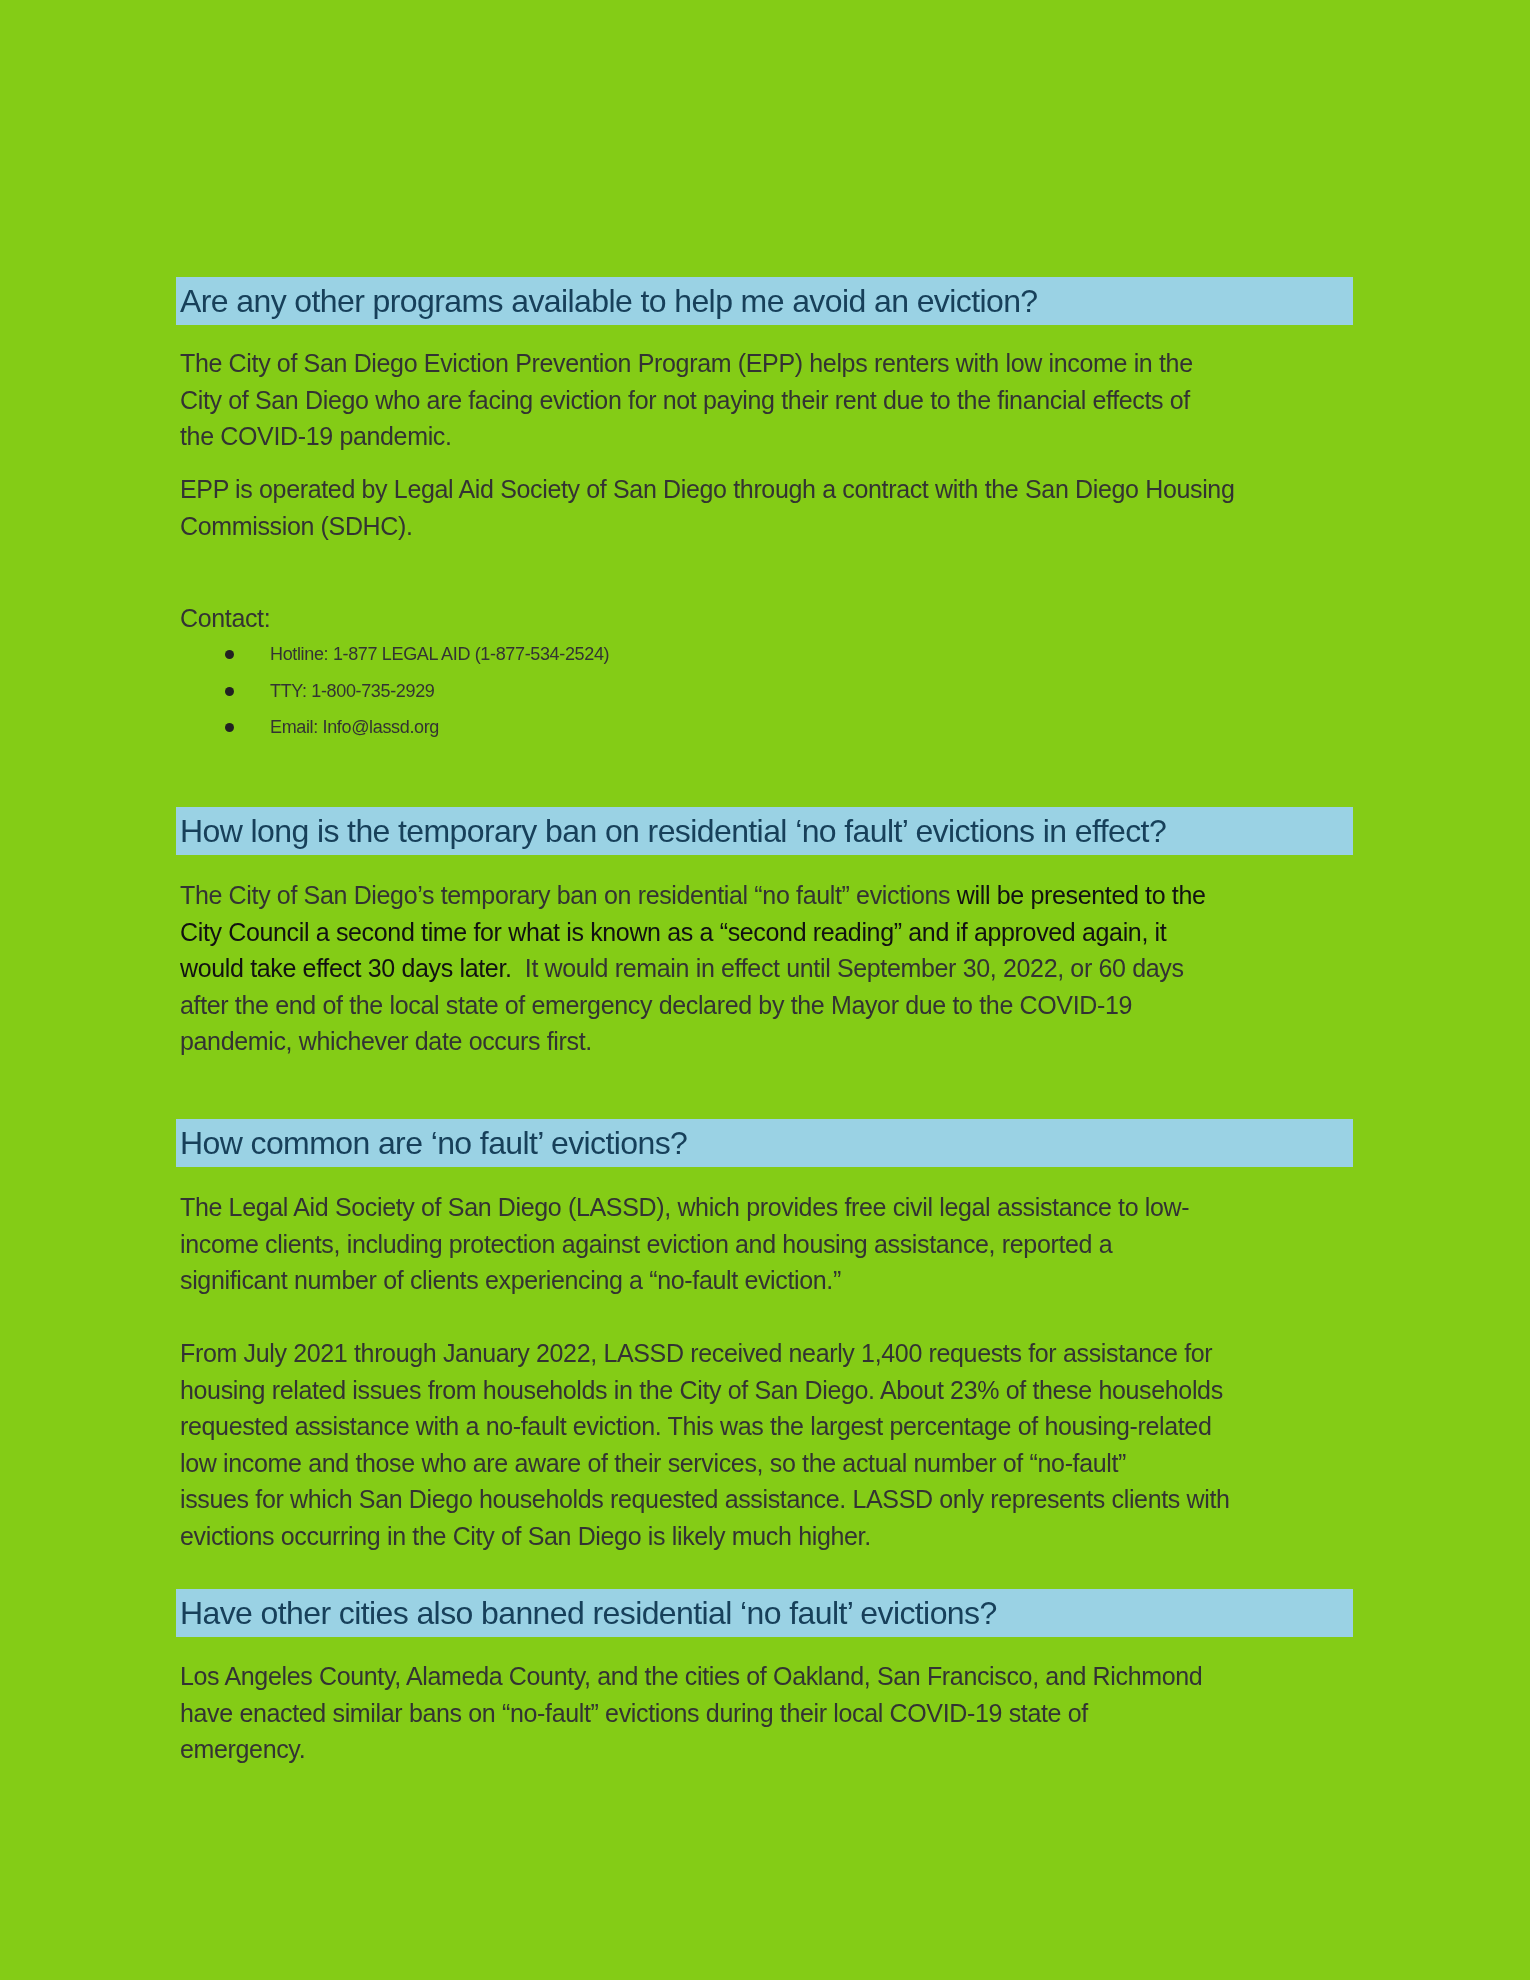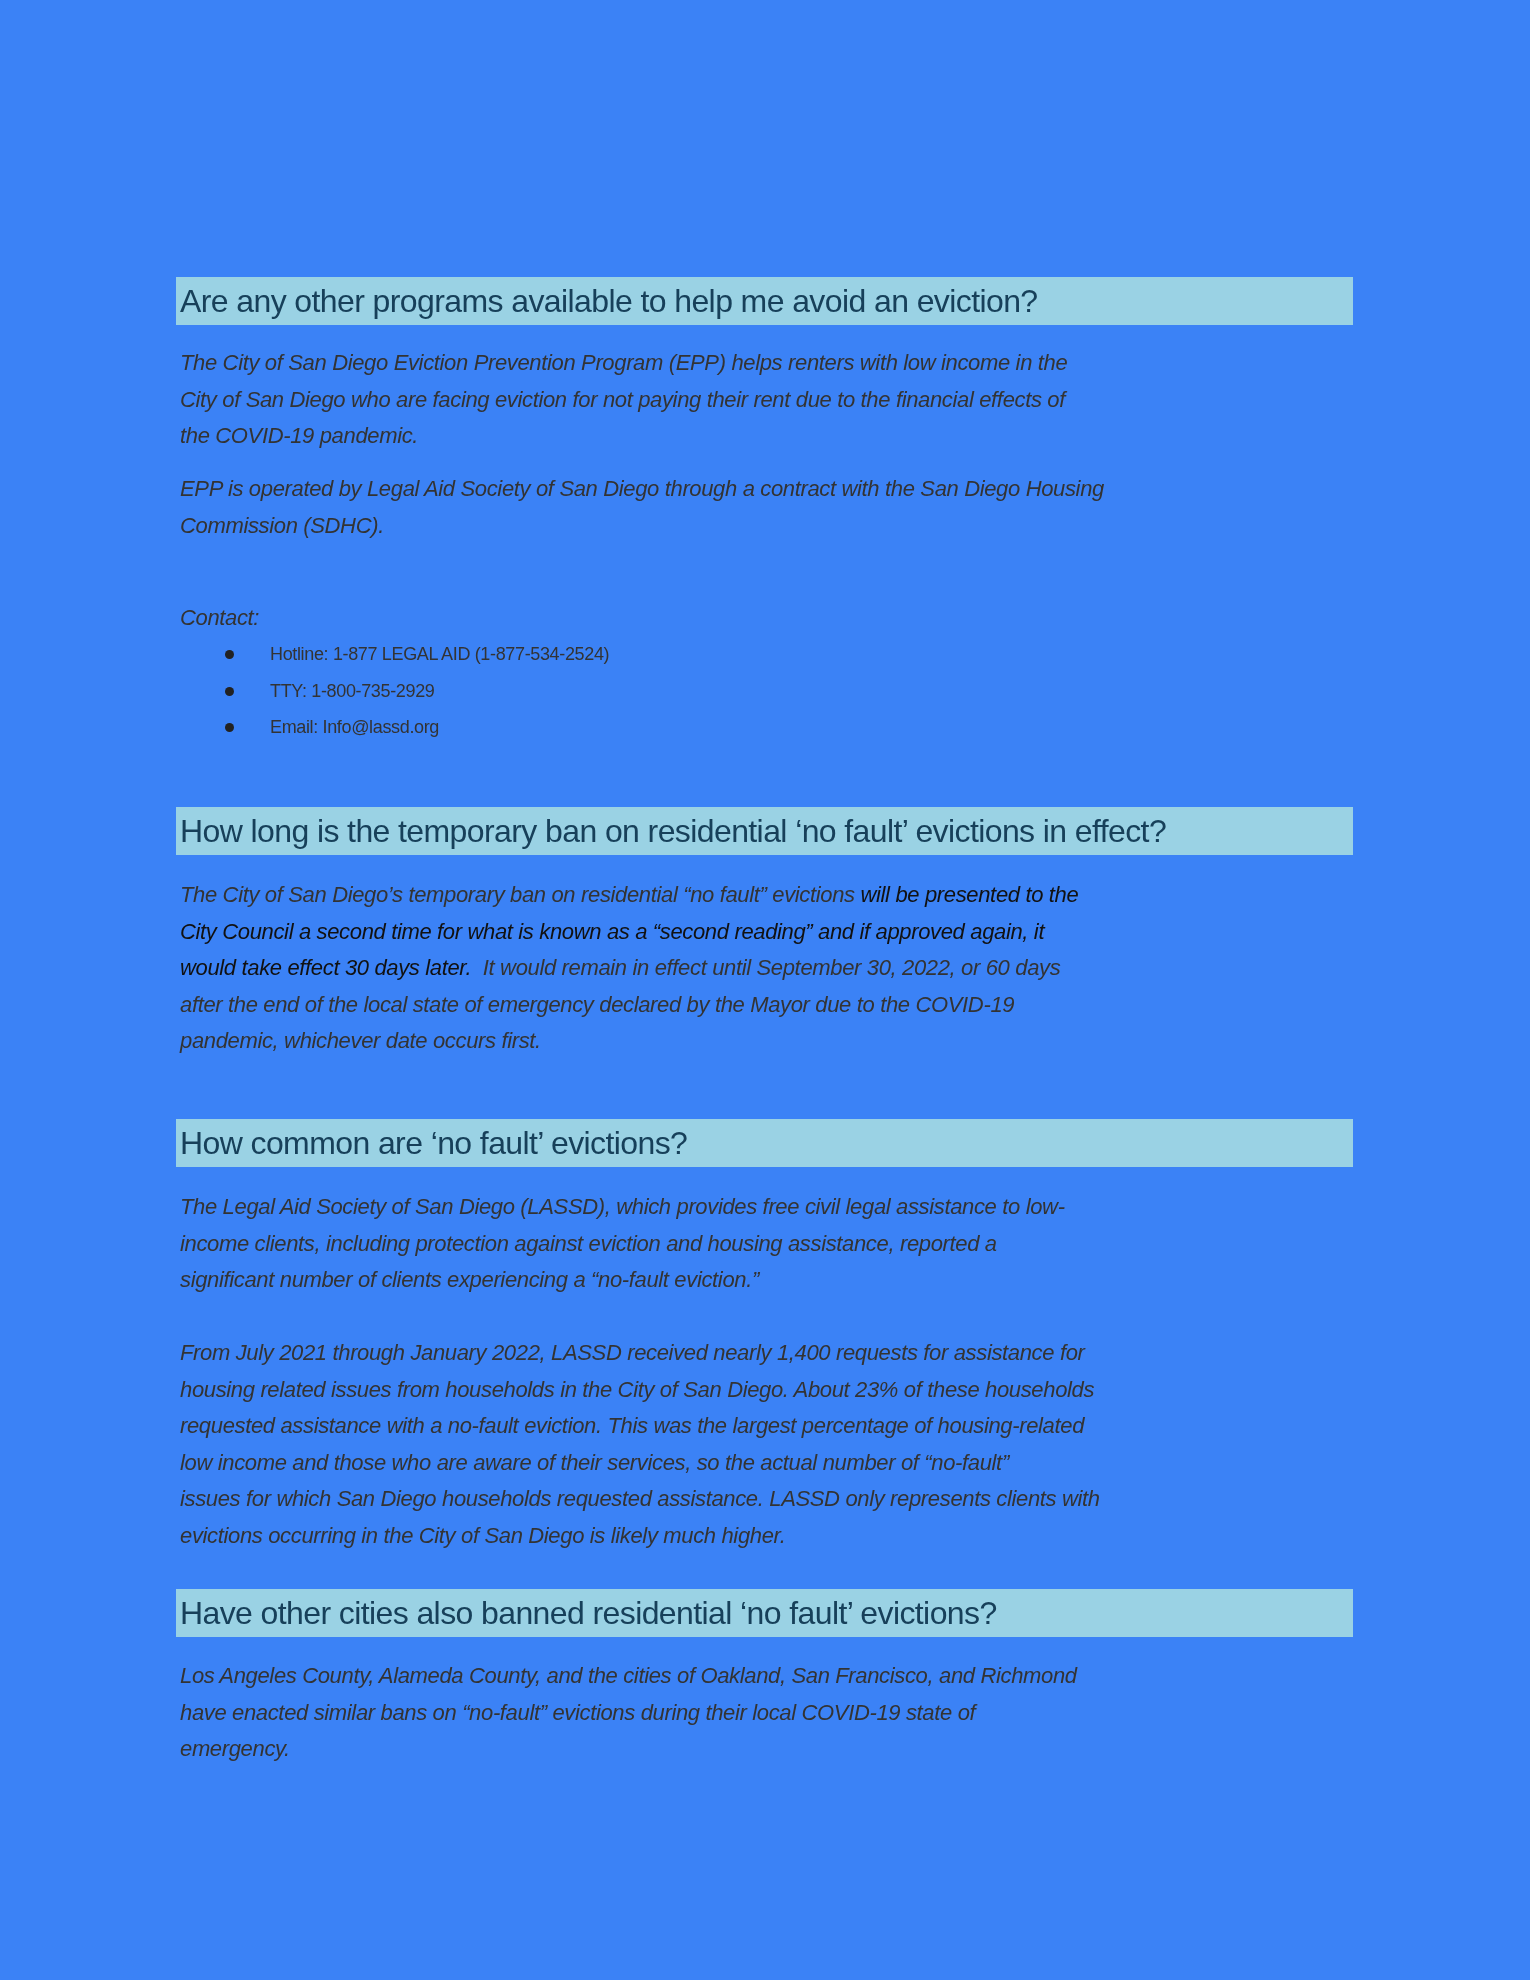--- a/index.html
+++ b/index.html
@@ -1,27 +1,27 @@
 <!DOCTYPE html>
 <html><head>
   <meta charset="utf-8">
   <style>
     html, body { margin: 0; padding: 0; background: #ffffff; }
     body { width: 1530px; height: 1980px; position: relative; overflow: hidden; }
-    .page { position: absolute; left: 0; top: 0; width: 1530px; height: 1980px; background: #3b82f6; }
+    .page { position: absolute; left: 0; top: 0; width: 1530px; height: 1980px; background: #84cc16; }
     .banner {
       position: absolute; left: 176px; width: 1177px; height: 48px;
       background: #9ad2e4; box-sizing: border-box; padding-left: 4px;
       font-family: "Liberation Sans", sans-serif; font-size: 32px; line-height: 48px;
       color: #17405a; letter-spacing: -0.6px; white-space: nowrap; overflow: hidden;
     }
     .para {
       position: absolute; left: 180px; width: 1180px; margin: 0;
-      font-family: "Liberation Sans", sans-serif; font-size: 22px; line-height: 36.5px;
-      color: #333333; letter-spacing: -0.35px; font-style: italic;
+      font-family: "Liberation Sans", sans-serif; font-size: 25px; line-height: 36.5px;
+      color: #333333; letter-spacing: -0.35px;
     }
     .para .line { display: block; white-space: nowrap; }
     .para .dark { color: #111111; }
     .bullets { position: absolute; left: 180px; margin: 0; padding: 0; list-style: none;
       font-family: "Liberation Sans", sans-serif; font-size: 18px; line-height: 36.5px; color: #333; letter-spacing: -0.35px; }
     .bullets li { position: relative; padding-left: 90px; white-space: nowrap; }
     .bullets .dot { position: absolute; left: 45px; top: 14px; width: 9px; height: 9px; border-radius: 50%; background: #222; }
   </style>
 </head>
 <body>

